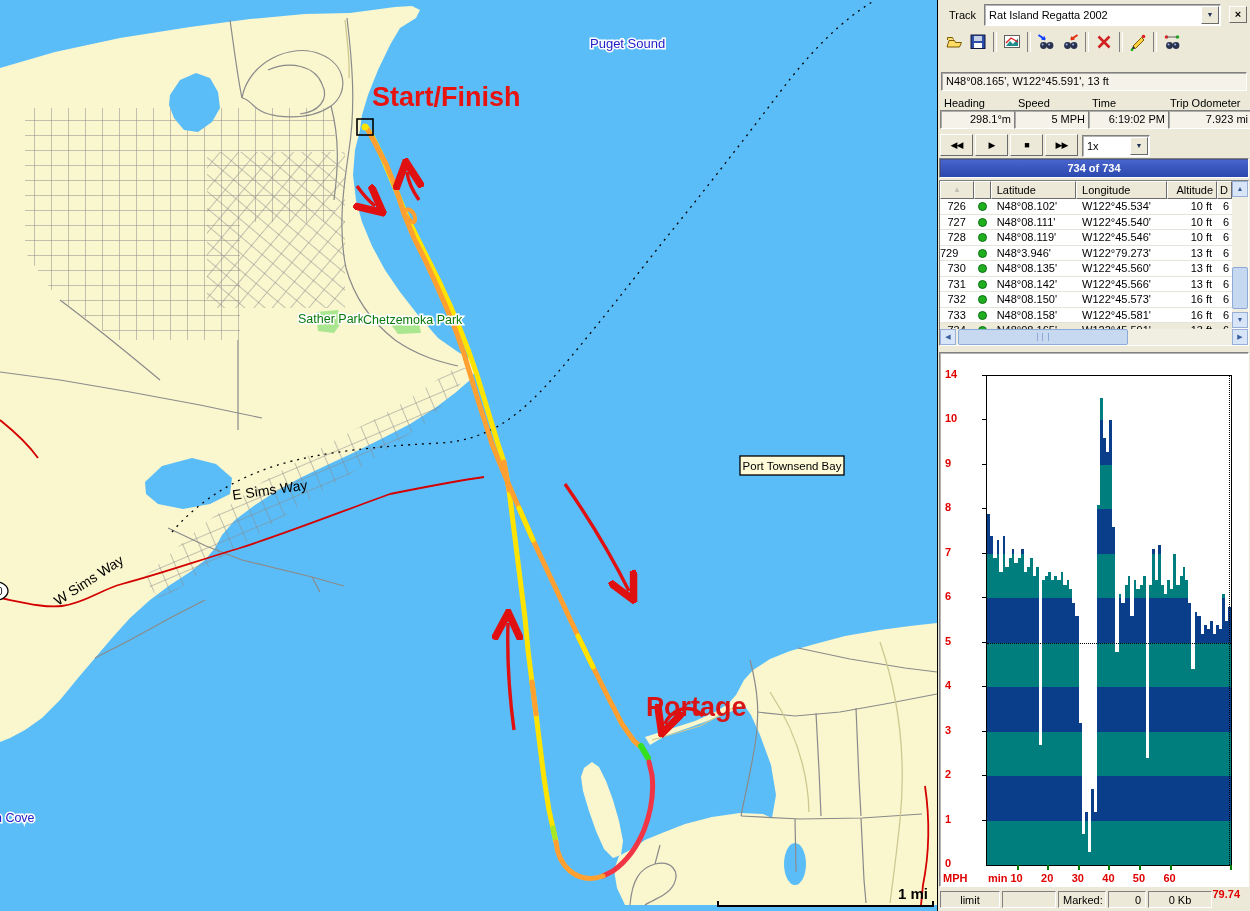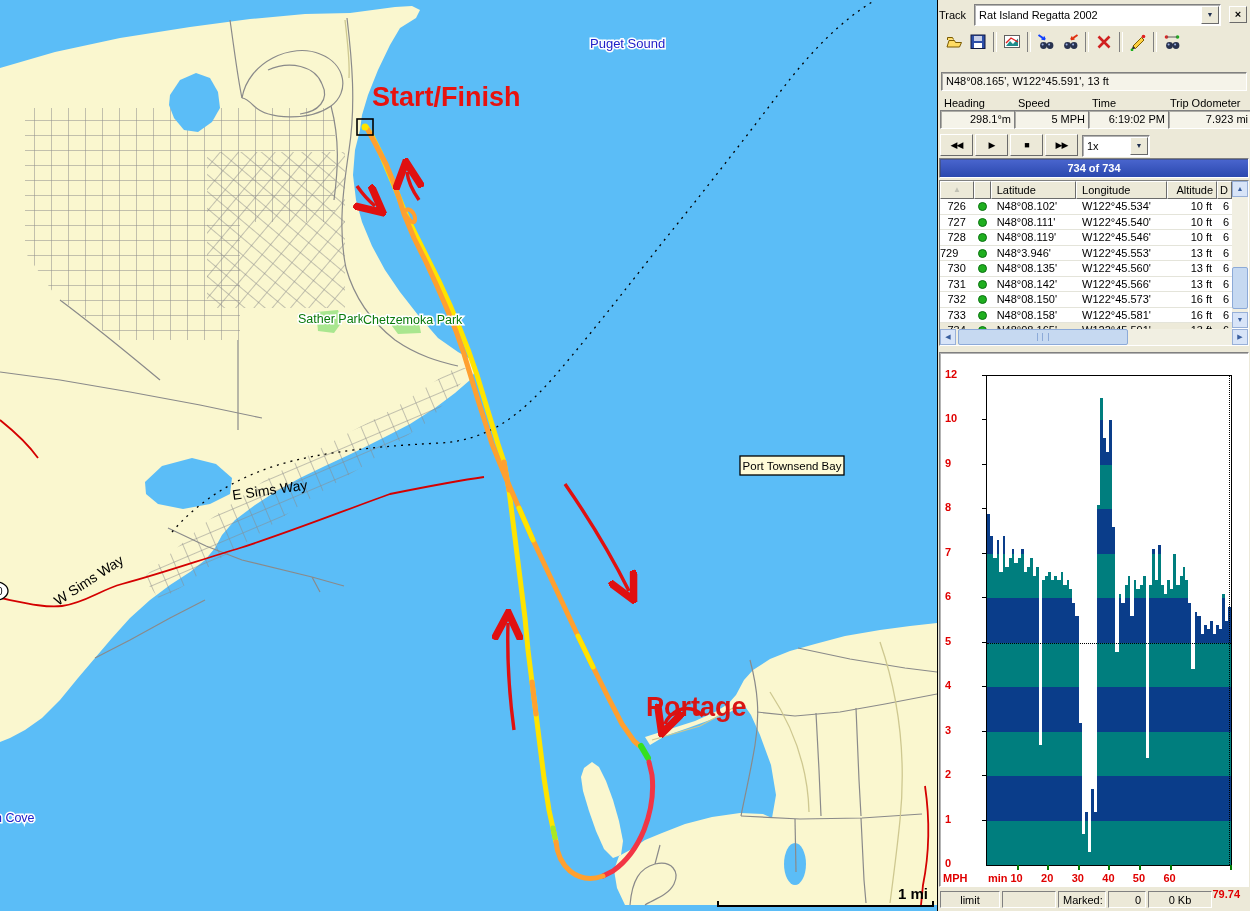--- a/index.html
+++ b/index.html
@@ -4,21 +4,21 @@
 <style>
   html,body{margin:0;padding:0;background:#ECE9D8;}
   body{width:1250px;height:911px;overflow:hidden;position:relative;
        font-family:"Liberation Sans",sans-serif;font-size:11px;color:#000;}
   #map-area{position:absolute;left:0;top:0;width:937px;height:911px;background:#5BBDF7;}
   #side-panel{position:absolute;left:937px;top:0;width:312px;height:911px;
       background:#ECE9D8;border-left:1px solid #000;}
   .sunken{border:1px solid;border-color:#808080 #fff #fff #808080;
       box-shadow:inset 1px 1px 0 rgba(64,64,64,.4);background:#F5F3E9;}
   
-  .track-row{position:absolute;top:3px;left:1px;right:3px;height:23px;display:flex;align-items:center;}
+  .track-row{position:absolute;top:3px;left:11px;right:3px;height:23px;display:flex;align-items:center;}
   .lbl{margin-right:8px;}
   .combo{display:flex;align-items:center;height:20px;flex:1;background:#fff;
       border:1px solid;border-color:#808080 #fff #fff #808080;box-shadow:inset 1px 1px 0 rgba(64,64,64,.4);}
   .combo-text{flex:1;padding-left:4px;white-space:nowrap;overflow:hidden;}
   .combo-btn{width:16px;height:16px;margin:1px;font-size:7px;line-height:16px;text-align:center;
       border:1px solid;border-color:#fff #6b6b6b #6b6b6b #fff;background:#ECE9D8;color:#203050;}
   .close-btn{width:18px;height:17px;margin-left:8px;font-weight:bold;font-size:11px;line-height:13px;
       text-align:center;border:1px solid;border-color:#fff #6b6b6b #6b6b6b #fff;background:#ECE9D8;padding:0;}
   
   .toolbar{position:absolute;top:29px;left:4px;right:3px;height:25px;display:flex;align-items:center;}
@@ -345,21 +345,21 @@
           <div class="td" style="width: 17px; text-align: center;"><span class="dot"></span></div>
           <div class="td" style="width: 86px; padding-left: 6px; box-sizing: border-box;">N48°08.119'</div>
           <div class="td" style="width: 92px; padding-left: 6px; box-sizing: border-box;">W122°45.546'</div>
           <div class="td" style="width: 50px; text-align: right; padding-right: 5px; box-sizing: border-box;">10 ft</div>
           <div class="td" style="width: 15px; padding-left: 6px; box-sizing: border-box;">6</div>
         </div>
         <div class="trow">
           <div class="td" style="width: 34px; text-align: left; padding-right: 8px; box-sizing: border-box;">729</div>
           <div class="td" style="width: 17px; text-align: center;"><span class="dot"></span></div>
           <div class="td" style="width: 86px; padding-left: 6px; box-sizing: border-box;">N48°3.946'</div>
-          <div class="td" style="width: 92px; padding-left: 6px; box-sizing: border-box;">W122°45.553'</div>
+          <div class="td" style="width: 92px; padding-left: 6px; box-sizing: border-box;">W122°79.273'</div>
           <div class="td" style="width: 50px; text-align: right; padding-right: 5px; box-sizing: border-box;">13 ft</div>
           <div class="td" style="width: 15px; padding-left: 6px; box-sizing: border-box;">6</div>
         </div>
         <div class="trow">
           <div class="td" style="width: 34px; text-align: right; padding-right: 8px; box-sizing: border-box;">730</div>
           <div class="td" style="width: 17px; text-align: center;"><span class="dot"></span></div>
           <div class="td" style="width: 86px; padding-left: 6px; box-sizing: border-box;">N48°08.135'</div>
           <div class="td" style="width: 92px; padding-left: 6px; box-sizing: border-box;">W122°45.560'</div>
           <div class="td" style="width: 50px; text-align: right; padding-right: 5px; box-sizing: border-box;">13 ft</div>
           <div class="td" style="width: 15px; padding-left: 6px; box-sizing: border-box;">6</div>
@@ -510,21 +510,21 @@
       <span class="ylab" style="top: 237.273px; color: rgb(224, 0, 0);">6</span>
       <div class="ytick" style="top: 244.273px;"></div>
       <span class="ylab" style="top: 192.818px; color: rgb(224, 0, 0);">7</span>
       <div class="ytick" style="top: 199.818px;"></div>
       <span class="ylab" style="top: 148.364px; color: rgb(224, 0, 0);">8</span>
       <div class="ytick" style="top: 155.364px;"></div>
       <span class="ylab" style="top: 103.909px; color: rgb(224, 0, 0);">9</span>
       <div class="ytick" style="top: 110.909px;"></div>
       <span class="ylab" style="top: 59.4545px; color: rgb(224, 0, 0);">10</span>
       <div class="ytick" style="top: 66.4545px;"></div>
-      <span class="ylab" style="top: 15px; color: rgb(224, 0, 0);">12</span>
+      <span class="ylab" style="top: 15px; color: rgb(224, 0, 0);">14</span>
       <div class="ytick" style="top: 22px;"></div>
       <span class="xlab" style="left: 3px; color: rgb(224, 0, 0);">MPH</span>
       <span class="xlab" style="left: 48px; color: rgb(224, 0, 0);">min</span>
       <span class="xlab" style="left: 64.5994px; width: 24px; color: rgb(224, 0, 0);">10</span>
       <div class="gtick" style="left: 76.5994px; background: rgb(0, 120, 0);"></div>
       <span class="xlab" style="left: 95.1989px; width: 24px; color: rgb(224, 0, 0);">20</span>
       <div class="gtick" style="left: 107.199px; background: rgb(0, 120, 0);"></div>
       <span class="xlab" style="left: 125.798px; width: 24px; color: rgb(224, 0, 0);">30</span>
       <div class="gtick" style="left: 137.798px; background: rgb(0, 120, 0);"></div>
       <span class="xlab" style="left: 156.398px; width: 24px; color: rgb(224, 0, 0);">40</span>

